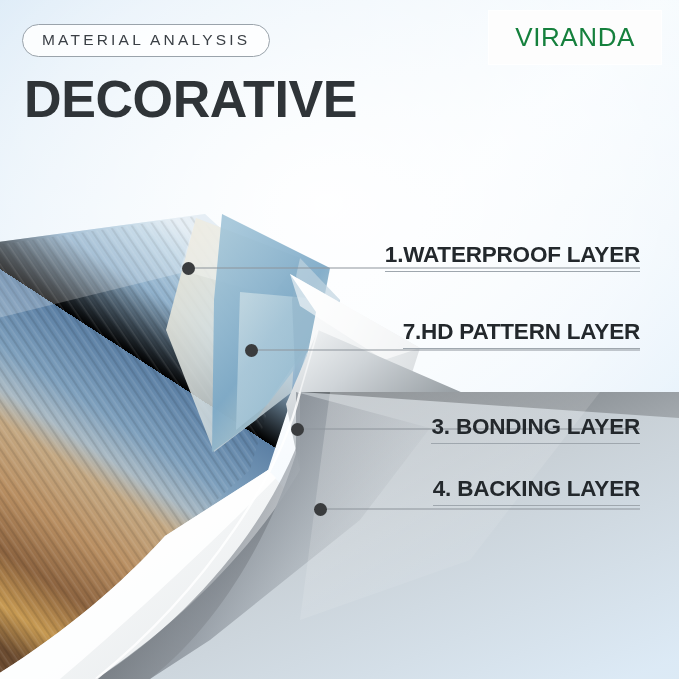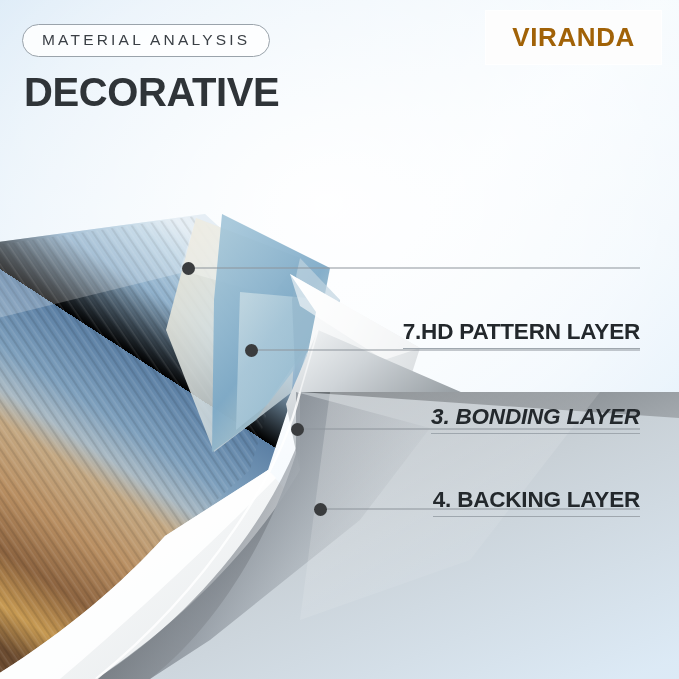--- a/index.html
+++ b/index.html
@@ -19,51 +19,51 @@
   .badge{
     position:absolute;left:22px;top:24px;
     padding:7px 19px 8px 19px;
     border:1.6px solid #9aa3ab;border-radius:22px;
     background:rgba(255,255,255,0.82);
     font-size:15.5px;letter-spacing:3.2px;color:#3a3f45;
     white-space:nowrap;line-height:1;
   }
   .title{
     position:absolute;left:24px;top:70px;
-    font-size:40px;font-weight:bold;line-height:1.14;
+    font-size:52px;font-weight:bold;line-height:1.14;
     letter-spacing:-0.4px;color:#2f3438;white-space:nowrap;
   }
   .title .l2{display:block;}
   .brandbox{
     position:absolute;right:18px;top:11px;
     background:#fdfdfd;
     padding:13px 26px 14px 26px;
     box-shadow:0 0 0 1px rgba(255,255,255,0.9);
   }
   .brandbox span{
-    font-size:26px;font-weight:bold;color:#a16207;letter-spacing:0.6px;line-height:1;
+    font-size:26px;font-weight:normal;color:#15803d;letter-spacing:0.6px;line-height:1;
   }
 
   
   #art{position:absolute;left:0;top:0;width:679px;height:679px;}
 
   
   .callout{position:absolute;right:39px;}
   .callout .ctext{
     font-size:22.5px;font-weight:bold;color:#23282c;
     white-space:nowrap;text-align:right;line-height:1.05;
     letter-spacing:-0.2px;
   }
   .callout .crule{
     margin-top:4px;height:1px;background:#9fa7ae;width:100%;
   }
   #c1{top:243px;}
   #c2{top:320px;}
-  #c3{top:405px;font-style:italic;}
-  #c4{top:488px;margin-left:12px;}
+  #c3{top:415px;}
+  #c4{top:477px;margin-left:12px;}
 
   .dot{
     position:absolute;width:13px;height:13px;border-radius:50%;
     background:#3a3c3e;
   }
 </style>
 </head>
 <body>
 
 <div id="stage">
@@ -228,20 +228,21 @@
 
   <div class="title">
     <span class="l1">DECORATIVE</span>
   </div>
 
   <div class="brandbox">
     <span>VIRANDA</span>
   </div>
 
   <div class="callout" id="c1">
+    <div class="ctext">1.WATERPROOF LAYER</div>
     <div class="crule"></div>
   </div>
   <div class="callout" id="c2">
     <div class="ctext">7.HD PATTERN LAYER</div>
     <div class="crule"></div>
   </div>
   <div class="callout" id="c3">
     <div class="ctext">3. BONDING LAYER</div>
     <div class="crule"></div>
   </div>

